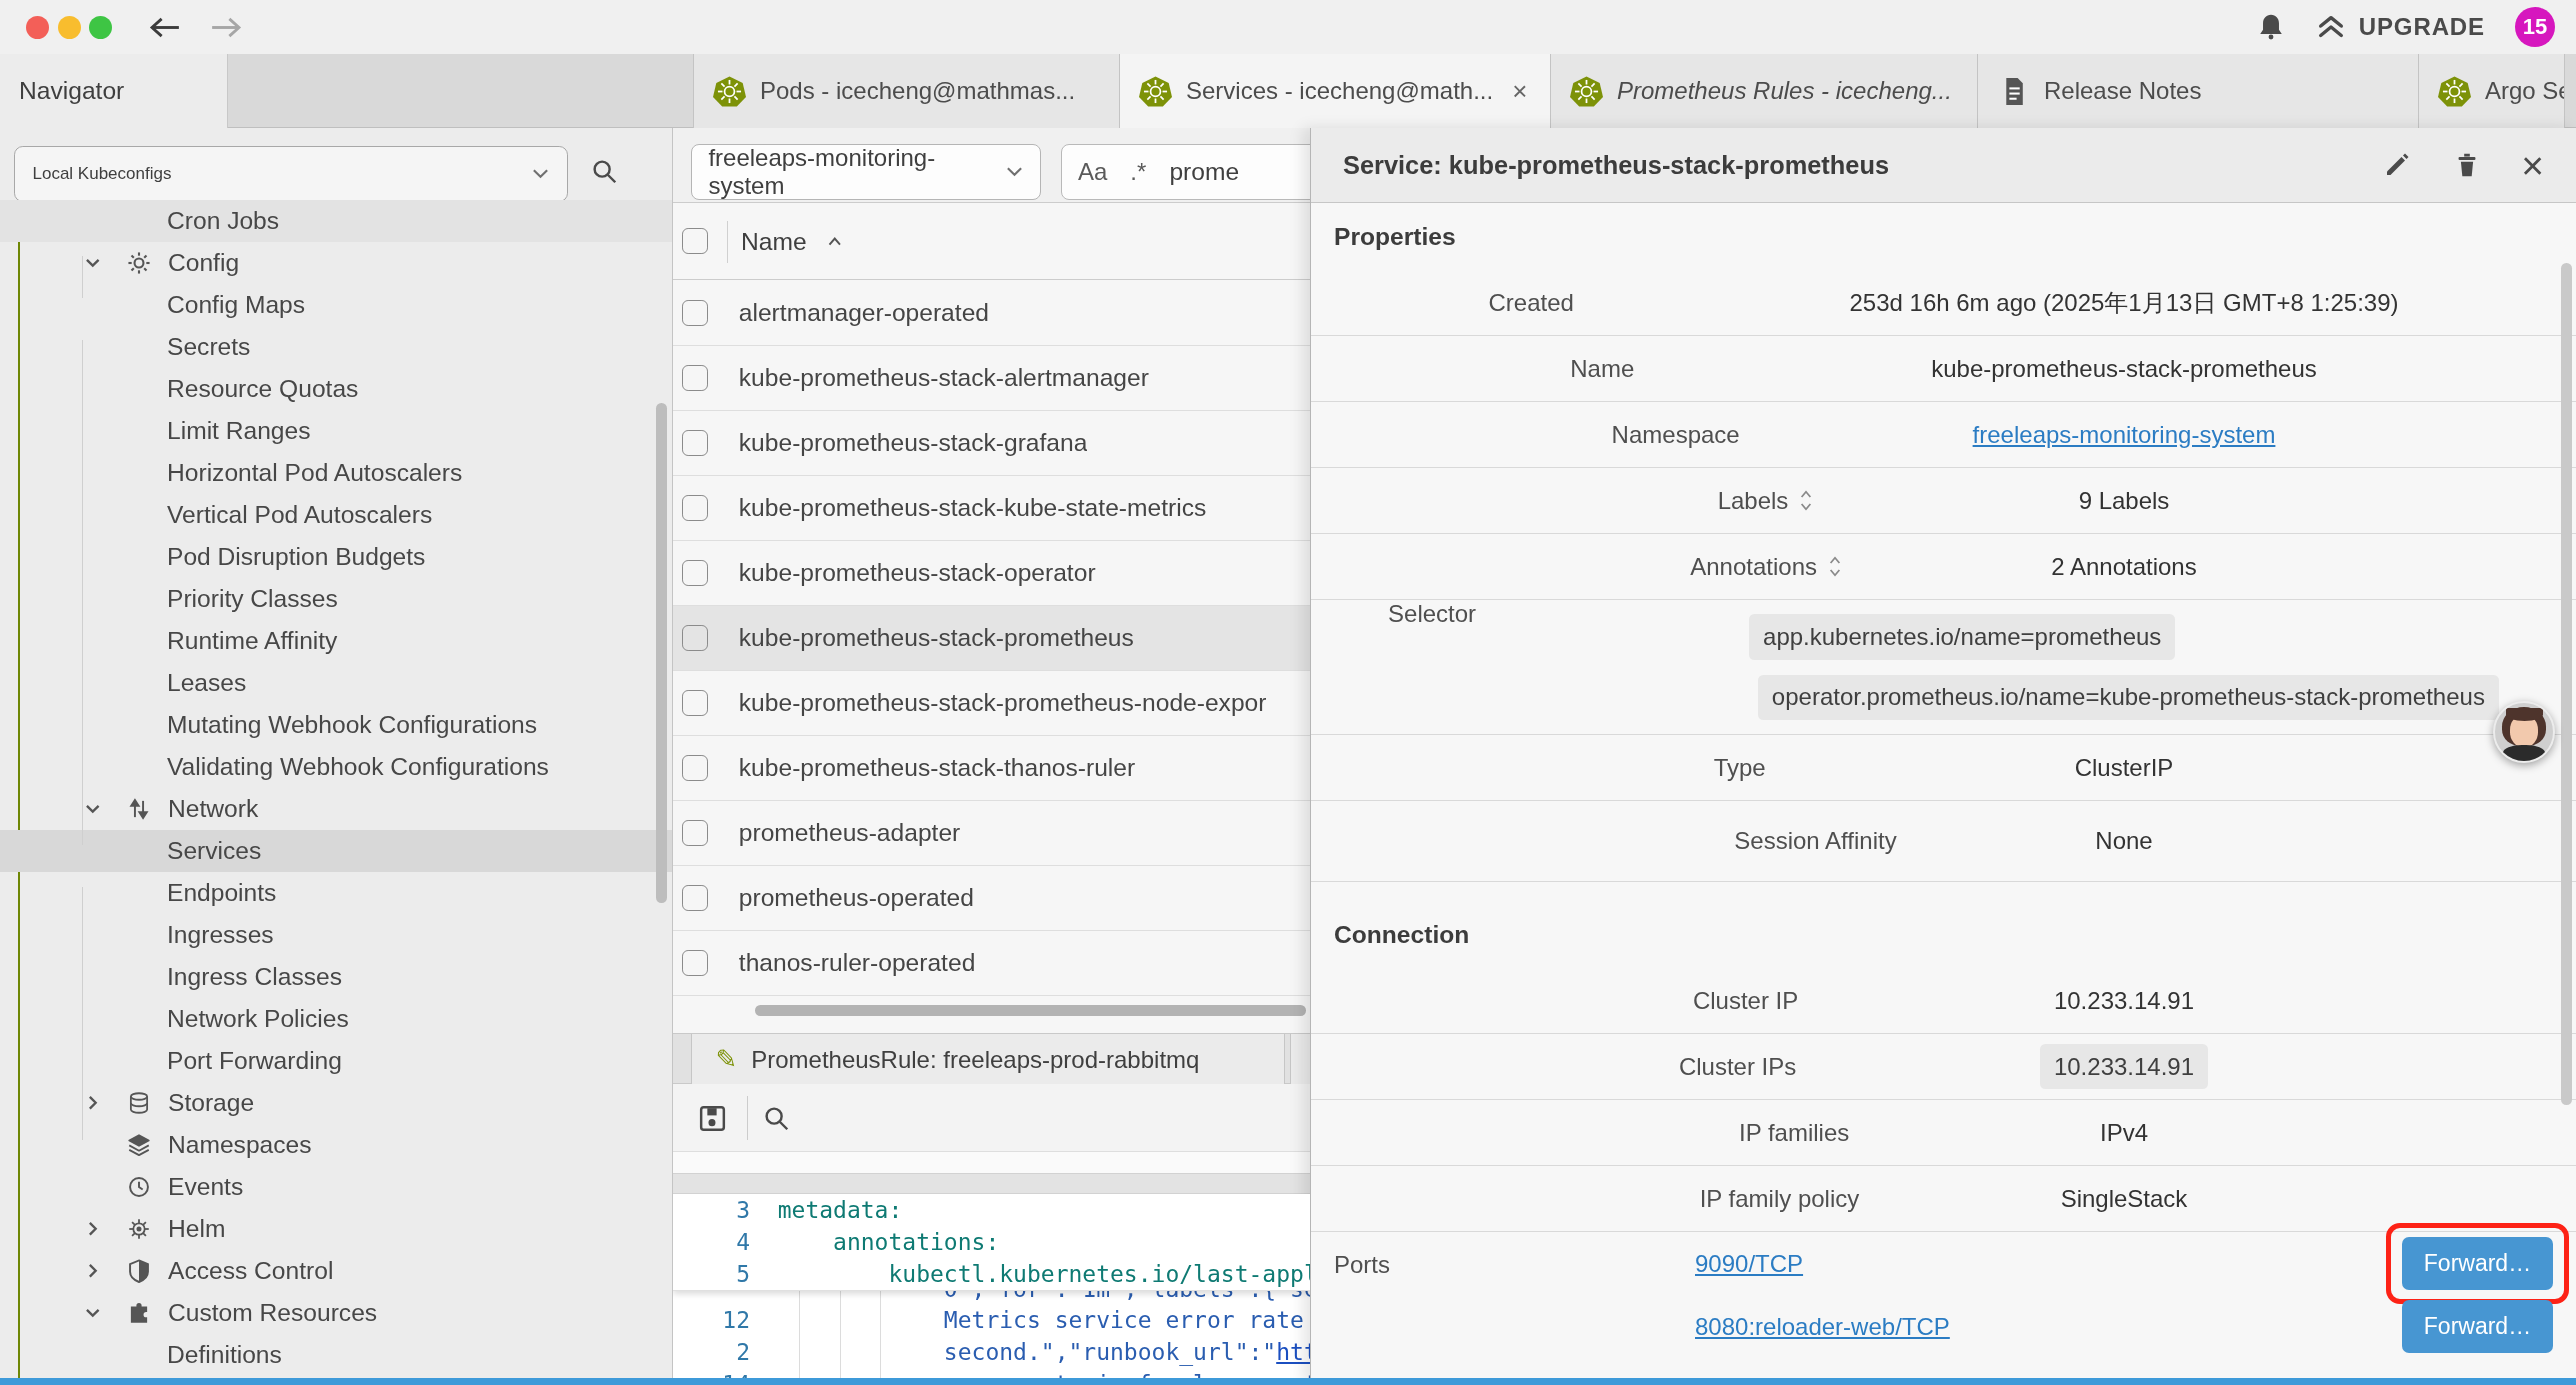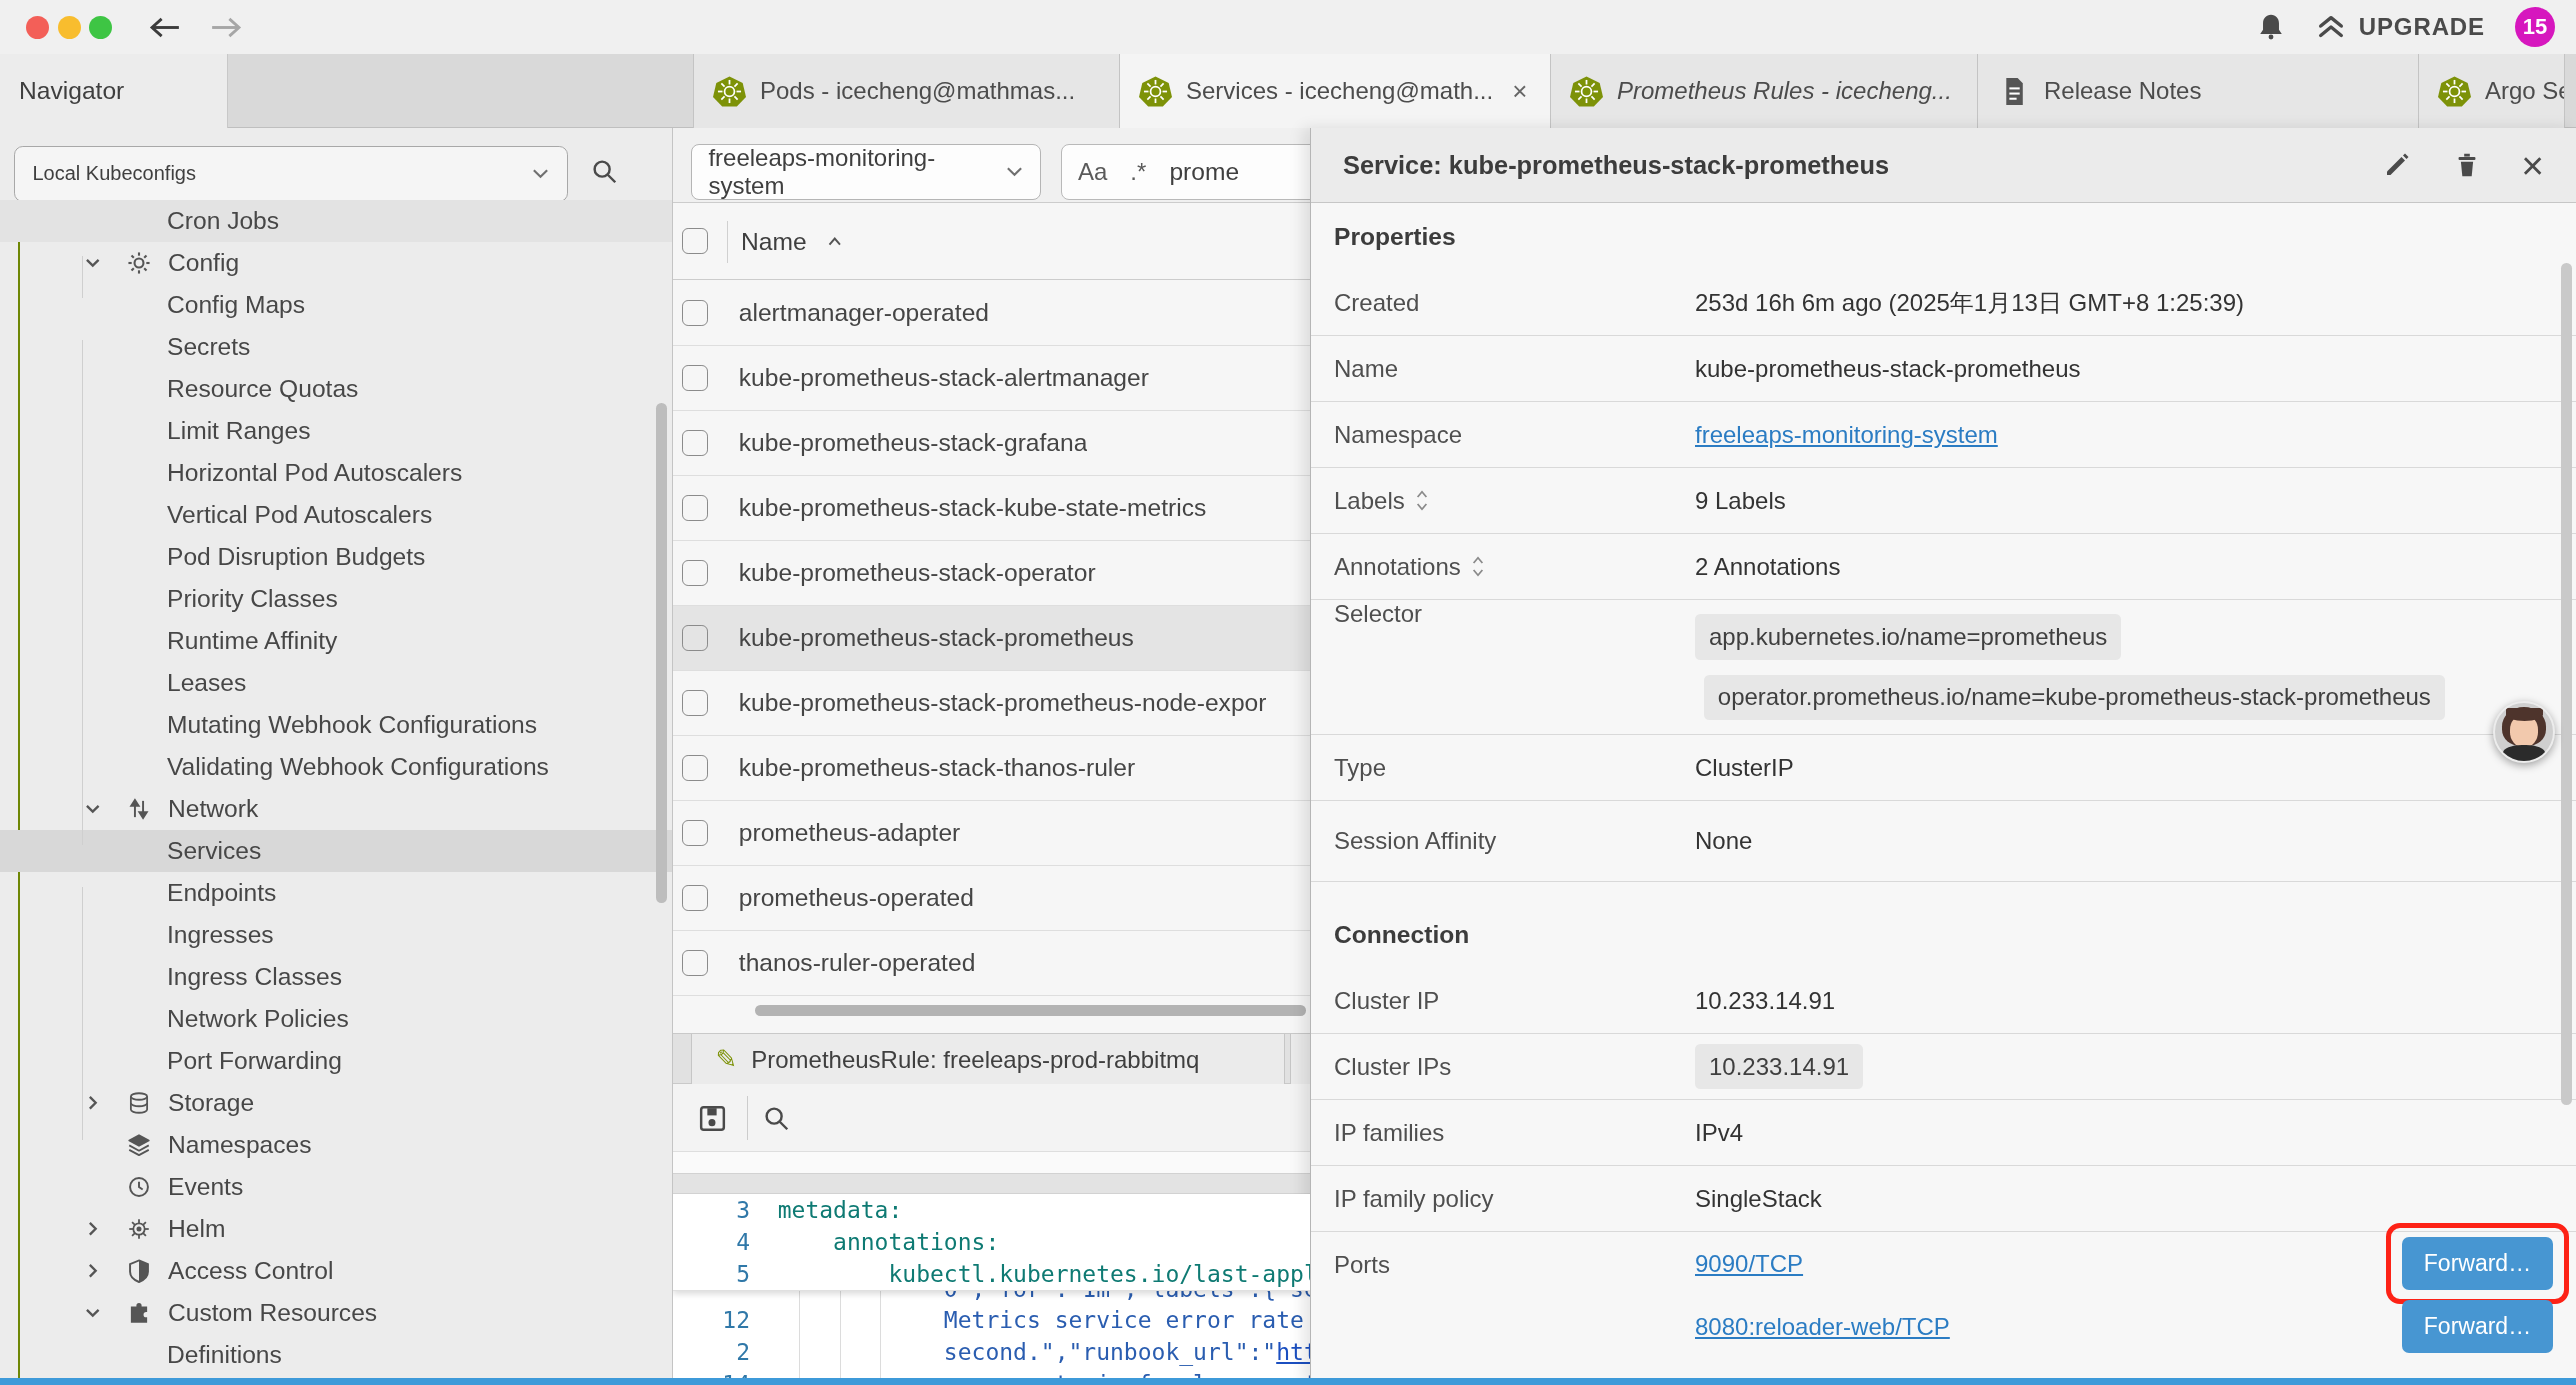--- a/index.html
+++ b/index.html
@@ -28,21 +28,21 @@
         background:#e6e6e6;border-right:0.9px solid #c4c4c4;overflow:hidden;cursor:pointer;}
   .ktab:first-child{border-left:0.9px solid #c4c4c4;}
   .ktab.active{background:#f4f4f4;}
   .ktab .tlabel{font-size:24px;color:#4c4c4c;margin-left:14px;white-space:nowrap;}
   .ktab.italic .tlabel{font-style:italic;}
   .ktab .tclose{margin-left:19px;font-size:26px;color:#666;cursor:pointer;}
 
   
   #sidebar{left:0;top:128px;width:673px;height:1257px;background:#ececec;border-right:0.9px solid #c4c4c4;box-sizing:border-box;overflow:hidden;}
   #kubeselect{left:14px;top:17.5px;width:554px;height:56px;background:#f5f5f5;border:1.8px solid #a8a8a8;border-radius:8.8px;
-      display:flex;align-items:center;padding:0 17.5px;box-sizing:border-box;font-size:20px;color:#3f3f3f;cursor:pointer;}
+      display:flex;align-items:center;padding:0 17.5px;box-sizing:border-box;font-size:17px;color:#3f3f3f;cursor:pointer;}
   #kubeselect .grow{flex:1;}
   #sb-search{left:589px;top:28px;cursor:pointer;}
   #tree{left:0;top:72px;width:673px;position:absolute;}
   .srow{height:42px;display:flex;align-items:center;font-size:24.6px;color:#474747;cursor:pointer;white-space:nowrap;}
   .srow.lvl1{padding-left:84px;} .srow.lvl2{padding-left:167px;}
   .srow.hl{background:#e3e3e3;} .srow.sel{background:#d8d8d8;}
   .srow .chev{width:42px;display:flex;align-items:center;}
   .srow .gicon{width:42px;display:flex;align-items:center;}
   #green-line{left:17.5px;top:72px;width:2.6px;background:#6e8705;}
   .guide{width:0.9px;background:#cfcfcf;position:absolute;left:82px;}
@@ -101,21 +101,21 @@
   #drawer{left:1310px;top:128px;width:1266px;height:1257px;background:#f7f7f7;border-left:1.8px solid #b5b5b5;
           box-sizing:border-box;box-shadow:-7px 0 14px rgba(0,0,0,.10);overflow:hidden;}
   #dr-head{height:75px;background:#ebebeb;border-bottom:0.9px solid #c6c6c6;display:flex;align-items:center;
            padding:0 32px;box-sizing:border-box;}
   #dr-title{font-size:25.4px;font-weight:600;color:#3c3c3c;flex:1;}
   #dr-icons{display:flex;align-items:center;gap:39px;}
   #dr-icons .ic{cursor:pointer;}
   #dr-close{font-size:39px;color:#4a4a4a;line-height:1;cursor:pointer;}
   #dr-body{position:absolute;left:0;top:75px;right:0;bottom:0;}
   .sec-head{height:67px;display:flex;align-items:center;padding-left:23px;font-size:24.6px;font-weight:700;color:#3c3c3c;}
-  .drow{min-height:66px;display:flex;align-items:center;border-bottom:0.9px solid #d9d9d9;padding:0 23px;box-sizing:border-box;}
+  .drow{min-height:66px;display:flex;align-items:center;border-bottom:0.9px solid #d9d9d9;padding:0 23px;box-sizing:border-box;justify-content:center;}
   .dlab{width:361px;flex:none;font-size:24px;color:#4f4f4f;display:flex;align-items:center;gap:10.5px;}
   .dval{font-size:24px;color:#333;}
   .dval.link{color:#2b7cc3;text-decoration:underline;cursor:pointer;}
   .chip{display:inline-block;background:#e7e7e7;border-radius:5.3px;padding:8.8px 14px;font-size:24px;color:#3f3f3f;}
   .chips-col{display:flex;flex-direction:column;align-items:flex-start;gap:15px;padding:14px 0;}
   .chips-col .chip:nth-child(2){margin-left:8.8px;}
   .ports-col{display:flex;flex-direction:column;flex:1;}
   .port-line{height:63px;display:flex;align-items:center;}
   .port-link{font-size:24px;color:#2b7cc3;text-decoration:underline;cursor:pointer;flex:1;}
   .fwd-wrap{position:relative;margin-right:23px;}

